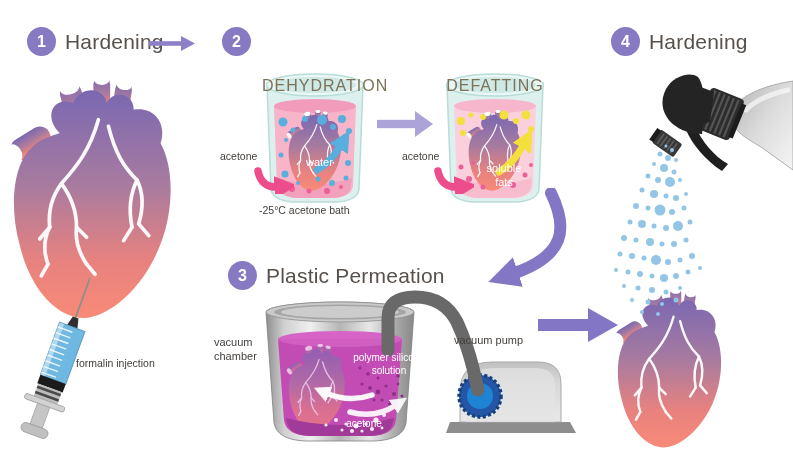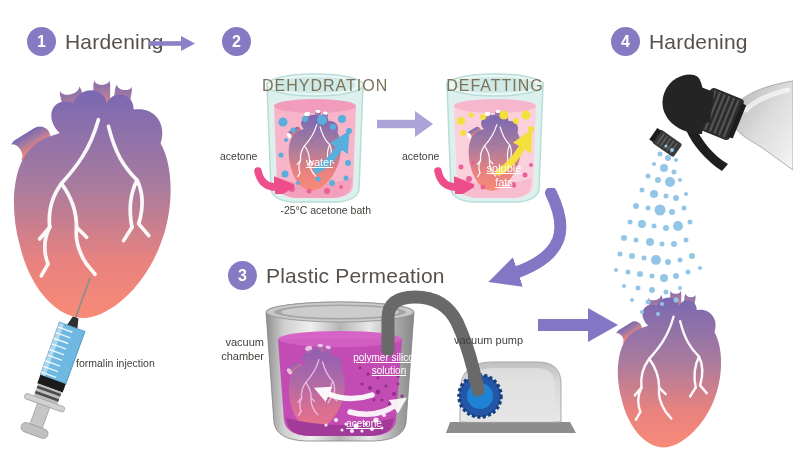--- a/index.html
+++ b/index.html
@@ -6,26 +6,26 @@
   .canvas{position:relative;width:793px;height:454px;background:#fff;overflow:hidden;
           font-family:"Liberation Sans", sans-serif;}
   .abs{position:absolute;}
   svg.abs{display:block;}
   .step-header{position:absolute;display:flex;align-items:center;gap:9px;}
   .badge{width:29px;height:29px;border-radius:50%;background:#8779c2;color:#fff;
          display:flex;align-items:center;justify-content:center;
          font-size:16px;font-weight:bold;flex:0 0 auto;}
   .title{font-size:21px;color:#57504b;letter-spacing:.2px;white-space:nowrap;}
   .label{position:absolute;font-size:10.5px;color:#45403c;white-space:nowrap;}
-  .caption{position:absolute;font-size:10.5px;color:#45403c;text-align:right;
+  .caption{position:absolute;font-size:10.5px;color:#45403c;text-align:left;
            white-space:pre-line;line-height:1.3;}
   .tank-label{position:absolute;font-size:16px;letter-spacing:1px;color:#7d7257;
               text-align:center;font-weight:500;}
   .white-label{position:absolute;color:#fff;font-size:11px;text-align:center;
-               white-space:pre-line;line-height:1.25;text-decoration:underline;}
+               white-space:pre-line;line-height:1.25;}
 </style>
 </head>
 <body>
 
 <div class="canvas">
 
   <svg width="0" height="0" style="position:absolute">
     <defs>
       <linearGradient id="hg" x1="0" y1="0" x2="0" y2="1">
         <stop offset="0" stop-color="#7a68b2"></stop>

